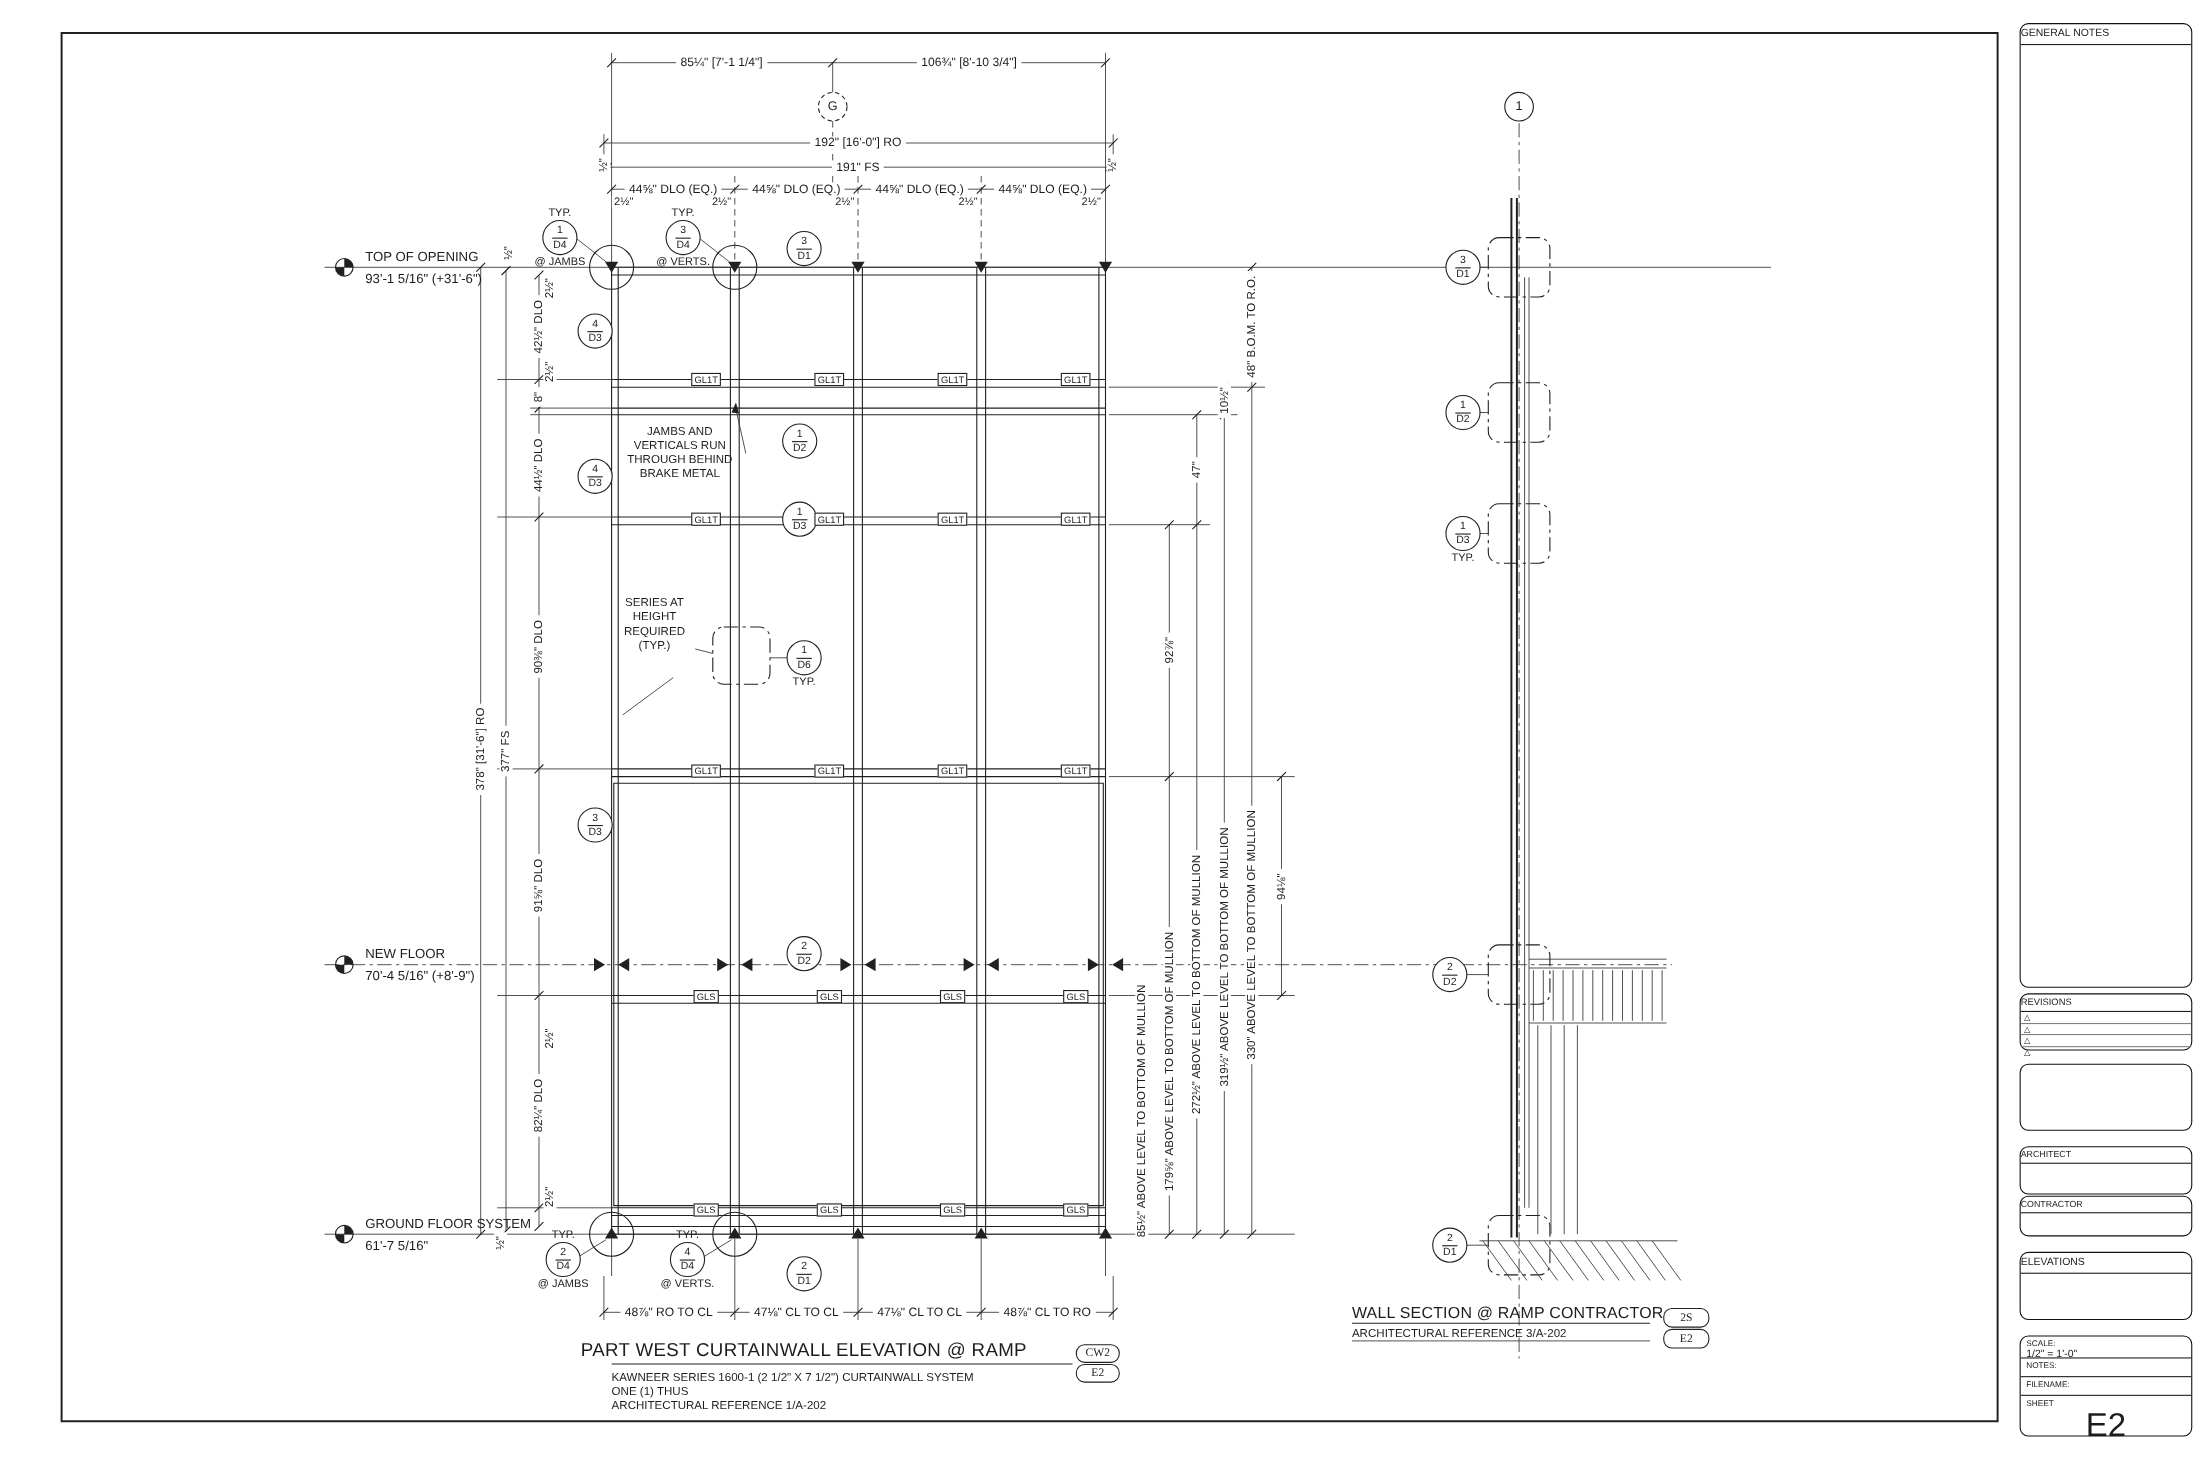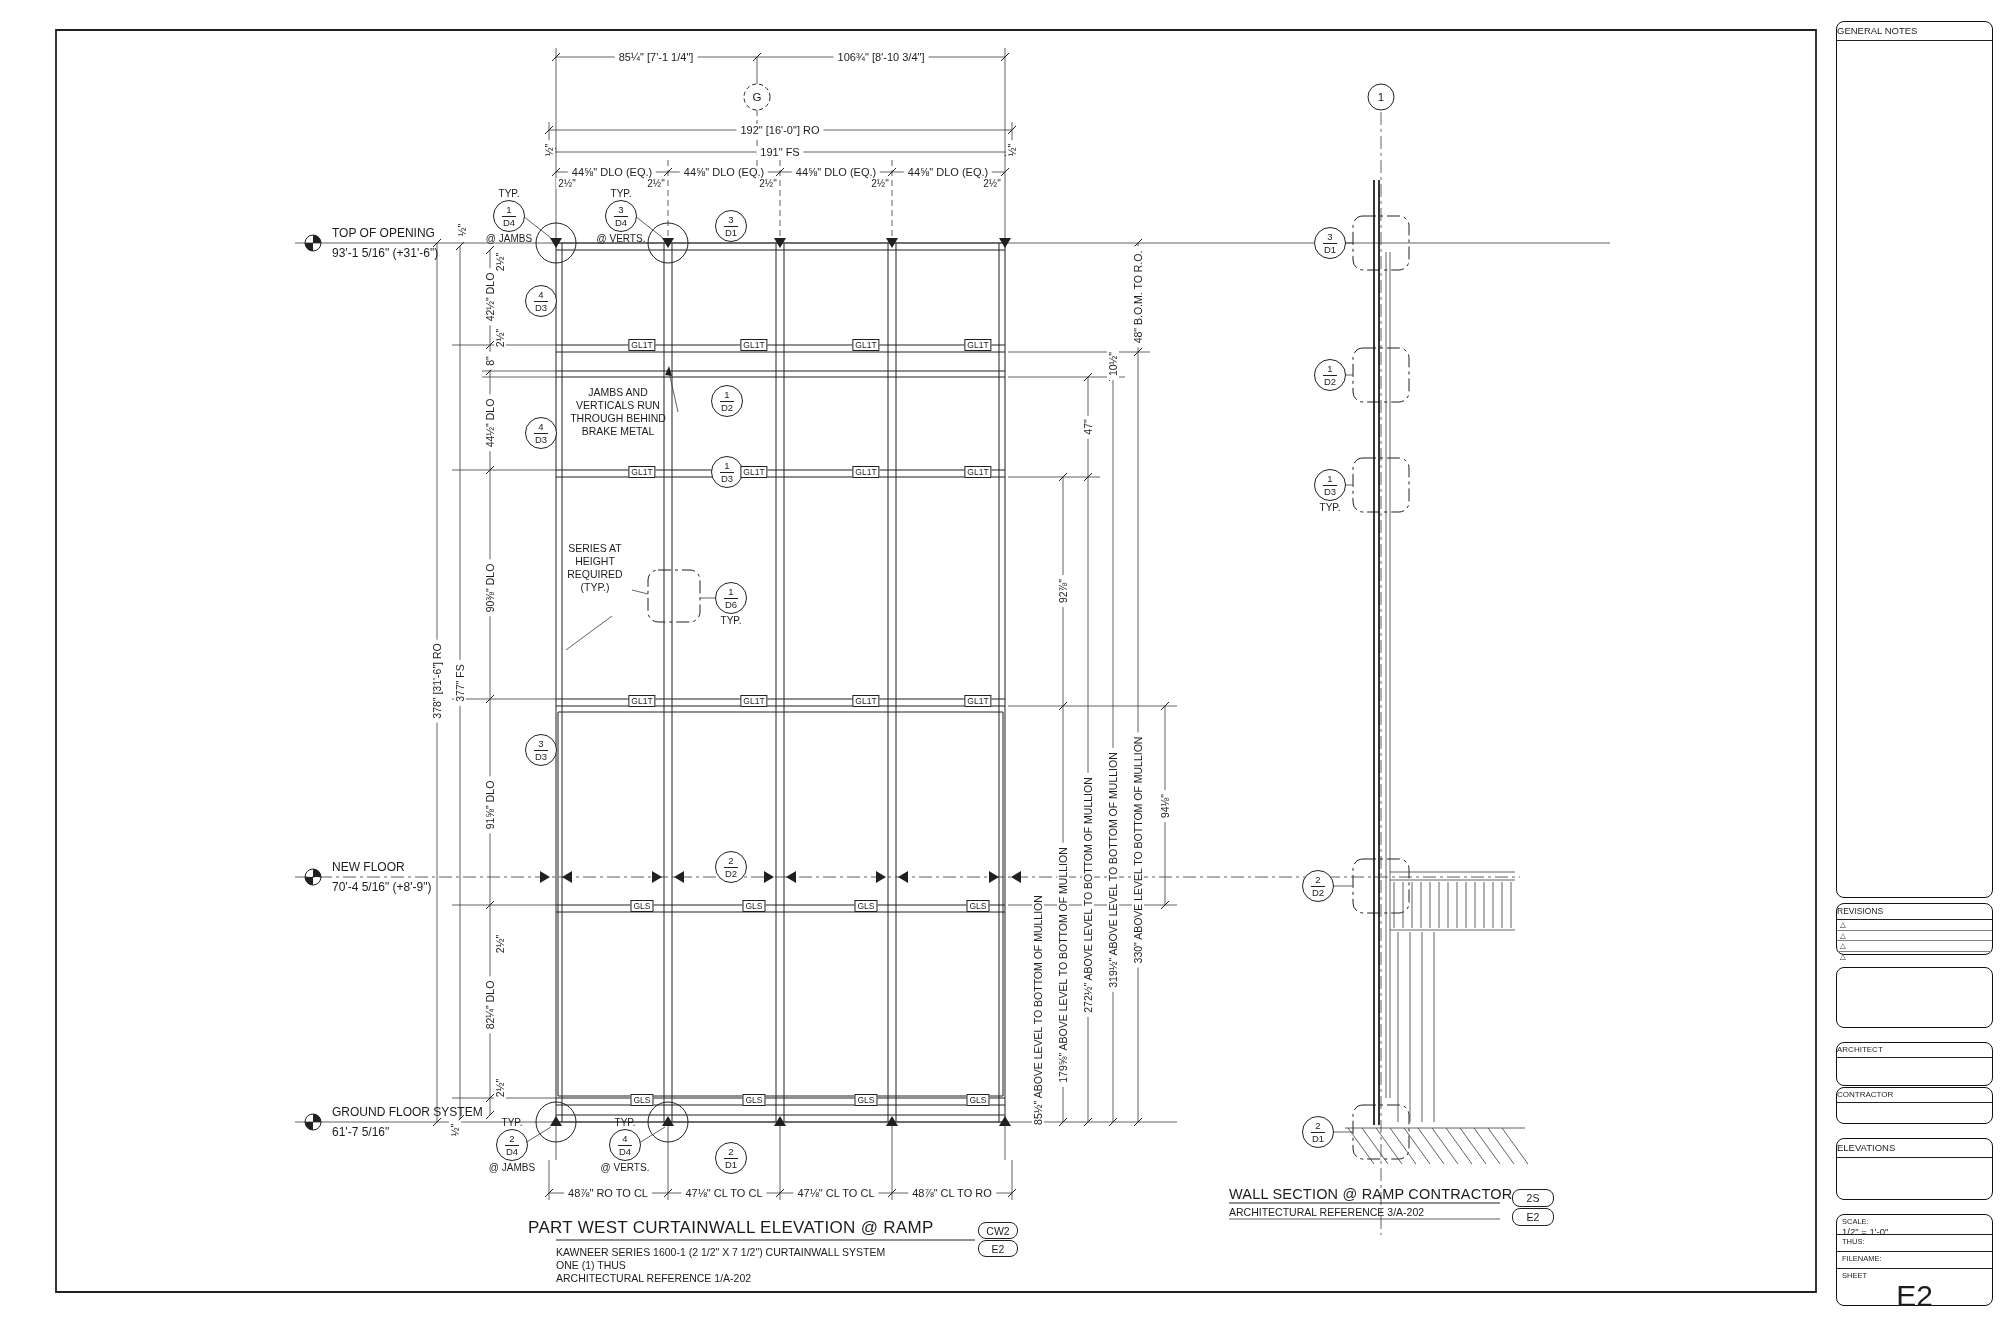--- a/index.html
+++ b/index.html
@@ -26,21 +26,21 @@
       display:flex;flex-direction:column;align-items:center;justify-content:center;font-size:9.5px;line-height:1;
       transform:translate(-50%,-50%);}
   .co .n{border-bottom:1px solid var(--ln);padding:0 4px 2px;margin-bottom:1px;}
   .gl{position:absolute;transform:translate(-50%,-50%);border:1px solid var(--ln);background:#fff;font-size:8.5px;
       line-height:10px;padding:0 2px;white-space:nowrap;}
   .note{position:absolute;text-align:center;font-size:10.5px;line-height:13px;}
   .dtitle{position:absolute;font-size:17px;letter-spacing:.3px;white-space:nowrap;}
   .dtitle2{position:absolute;font-size:14.5px;letter-spacing:.2px;white-space:nowrap;}
   .dsub{position:absolute;font-size:10.5px;white-space:nowrap;}
   .tag{position:absolute;border:1.4px solid var(--ln);border-radius:8px;background:#fff;display:flex;align-items:center;
-       justify-content:center;font-size:10.5px;}
+       justify-content:center;font-size:10.5px;font-family:Liberation Serif, serif;}
   .tb{position:absolute;left:1836px;width:157px;border:1.7px solid #111;border-radius:8px;background:#fff;box-sizing:border-box;}
   .tbh{border-bottom:1px solid var(--ln);text-align:left;font-size:9.5px;padding:3px 0 4px;}
   .tbh.tiny{font-size:8px;padding:2px 0 3px;}
   .revrow{height:9.5px;border-bottom:1px solid #808080;font-size:7.5px;line-height:9px;padding-left:3px;}
   .revrow:last-child{border-bottom:none;}
   .tbrow{border-bottom:1px solid var(--ln);padding:2px 5px;box-sizing:border-box;}
   .tbrow.last{border-bottom:none;}
   .tblbl{display:block;font-size:7.5px;}
   .tbval{display:block;font-size:9.5px;}
   .sheetnum{text-align:center;font-size:30px;line-height:32px;}
@@ -350,21 +350,21 @@
   <div class="tb" style="top:1138px;height:62px">
     <div class="tbh">ELEVATIONS</div>
   </div>
 
   <div class="tb" style="top:1214px;height:92px">
     <div class="tbrow" style="height:20px">
       <span class="tblbl">SCALE:</span>
       <span class="tbval">1/2" = 1'-0"</span>
     </div>
     <div class="tbrow" style="height:17px">
-      <span class="tblbl">THUS:</span>
+      <span class="tblbl">NOTES:</span>
     </div>
     <div class="tbrow" style="height:17px">
       <span class="tblbl">FILENAME:</span>
     </div>
     <div class="tbrow last" style="height:34px">
       <span class="tblbl">SHEET</span>
       <div class="sheetnum">E2</div>
     </div>
   </div>
 

